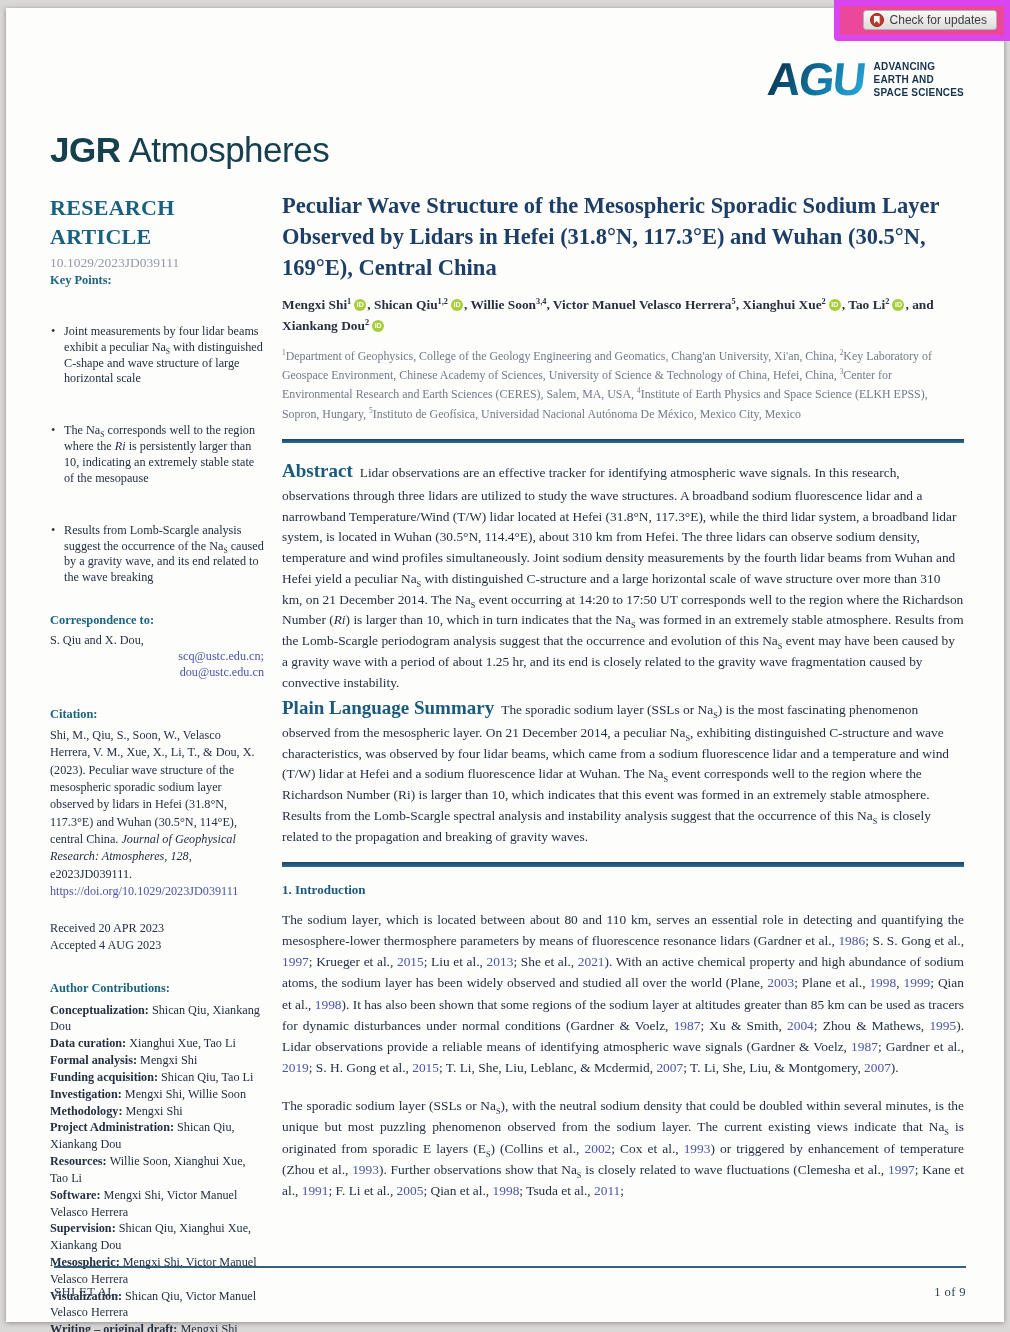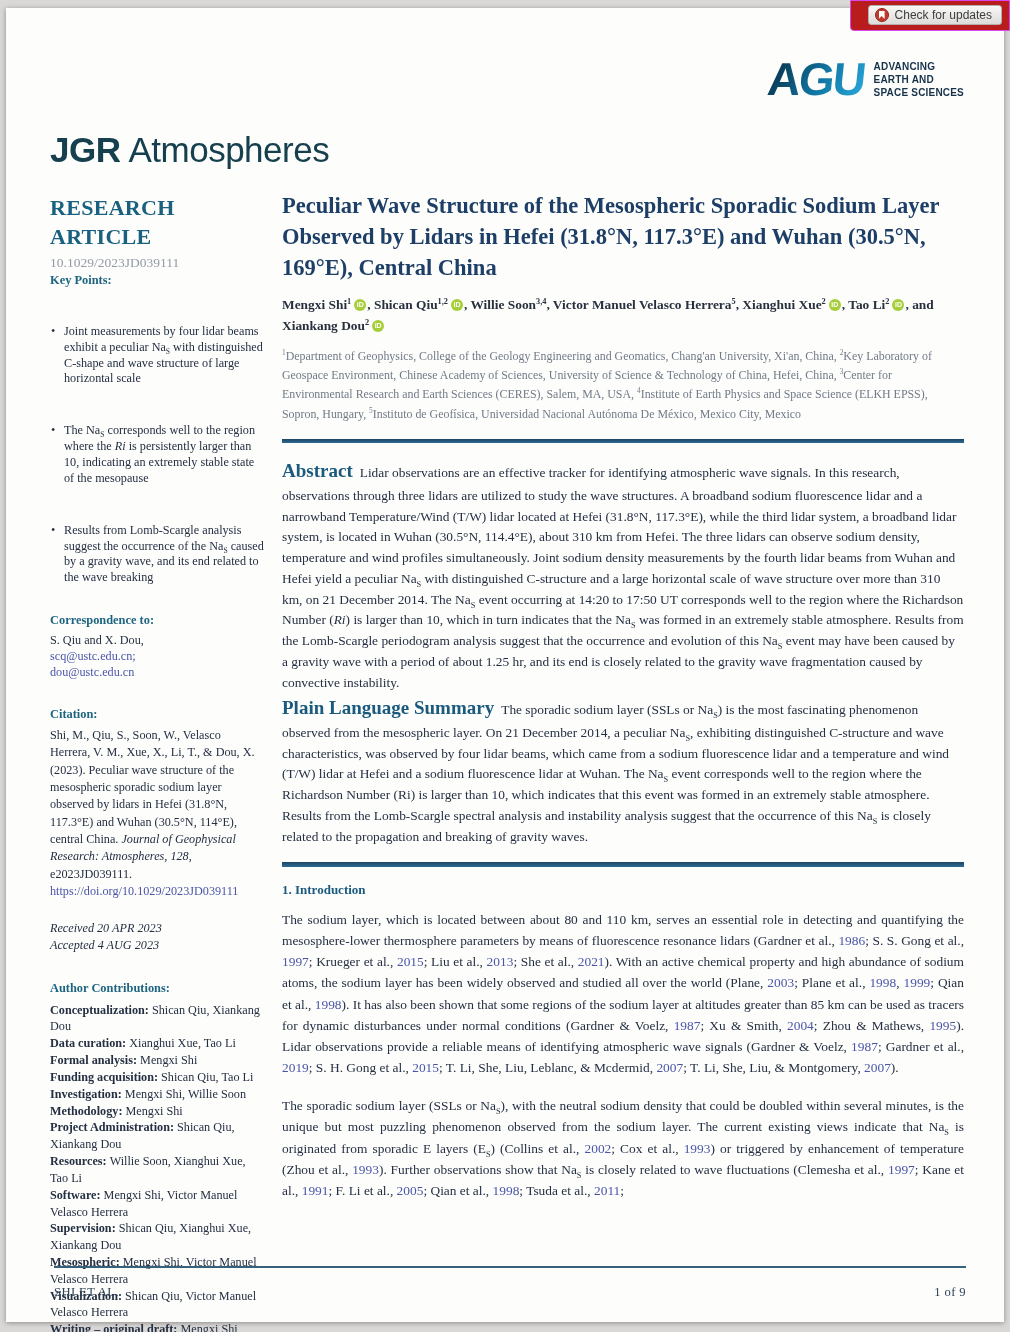--- a/index.html
+++ b/index.html
@@ -24,22 +24,22 @@
     overflow:hidden;
   }
   .page{
     position:absolute;left:6px;right:6px;top:8px;bottom:10px;
     background:#fdfdfc;
     box-shadow:0 1px 5px rgba(0,0,0,.35);
   }
   
   .update-chip{
     position:absolute;top:0;right:0;z-index:5;
-    background:#b91c1c;border:1px solid #d946ef;
-    padding:4px 7px 5px 17px;border-bottom-left-radius:4px;
+    background:#ec4899;border:6px solid #d946ef;
+    padding:4px 7px 5px 23px;border-bottom-left-radius:4px;
   }
   .update-btn{
     display:inline-flex;align-items:center;gap:6px;
     background:linear-gradient(#f8f8f7,#dddcda);
     border:1px solid #b2b1af;border-radius:3px;
     padding:2px 9px 2px 6px;cursor:pointer;
     font-family:"Liberation Sans",sans-serif;font-size:12px;color:#3d3d3d;
   }
   .cm-badge{
     width:14px;height:14px;border-radius:50%;background:#c0392b;
@@ -70,25 +70,25 @@
   .col-left{position:absolute;left:44px;top:186px;width:214px;font-size:12.2px;line-height:1.3;}
   .ra-head{font-size:22px;font-weight:bold;color:#19617f;letter-spacing:.3px;}
   .doi{font-size:13.5px;color:var(--doi_gray);margin-top:3px;}
   .col-left h4{font-size:12.4px;color:var(--sidebar_teal);font-weight:bold;}
   .kp-head{}
   .col-left ul{list-style:none;margin-top:7px;}
   .col-left li{padding-left:14px;position:relative;margin-bottom:3px;margin-top:36px;}
   .col-left li::before{content:"•";position:absolute;left:1px;top:0;}
   .corr-head{margin-top:26px;}
   .sb-text{margin-top:5px;}
-  .link{color:var(--link_blue);cursor:pointer;}
+  .link{color:var(--link_blue);cursor:pointer;text-align:right;}
   .cit-head{margin-top:25px;}
   .citation{line-height:1.42;}
   .r-link{color:var(--link_blue);overflow-wrap:anywhere;cursor:pointer;}
-  .dates{margin-top:20px;line-height:1.4;font-style:italic;}
+  .dates{margin-top:20px;line-height:1.4;}
   .contrib-head{margin-top:26px;}
   .contrib{line-height:1.38;}
   .copyright{margin-top:44px;color:#3f4a5c;line-height:1.4;}
   
   .col-right{position:absolute;left:276px;top:182px;width:682px;}
   .title{
     font-size:22.5px;font-weight:bold;color:var(--title_navy);line-height:1.38;
   }
   .authors{margin-top:12px;font-size:13.4px;font-weight:bold;color:#28303e;line-height:1.55;}
   .affils{margin-top:10px;font-size:11.9px;color:var(--affil_gray);line-height:1.62;}

